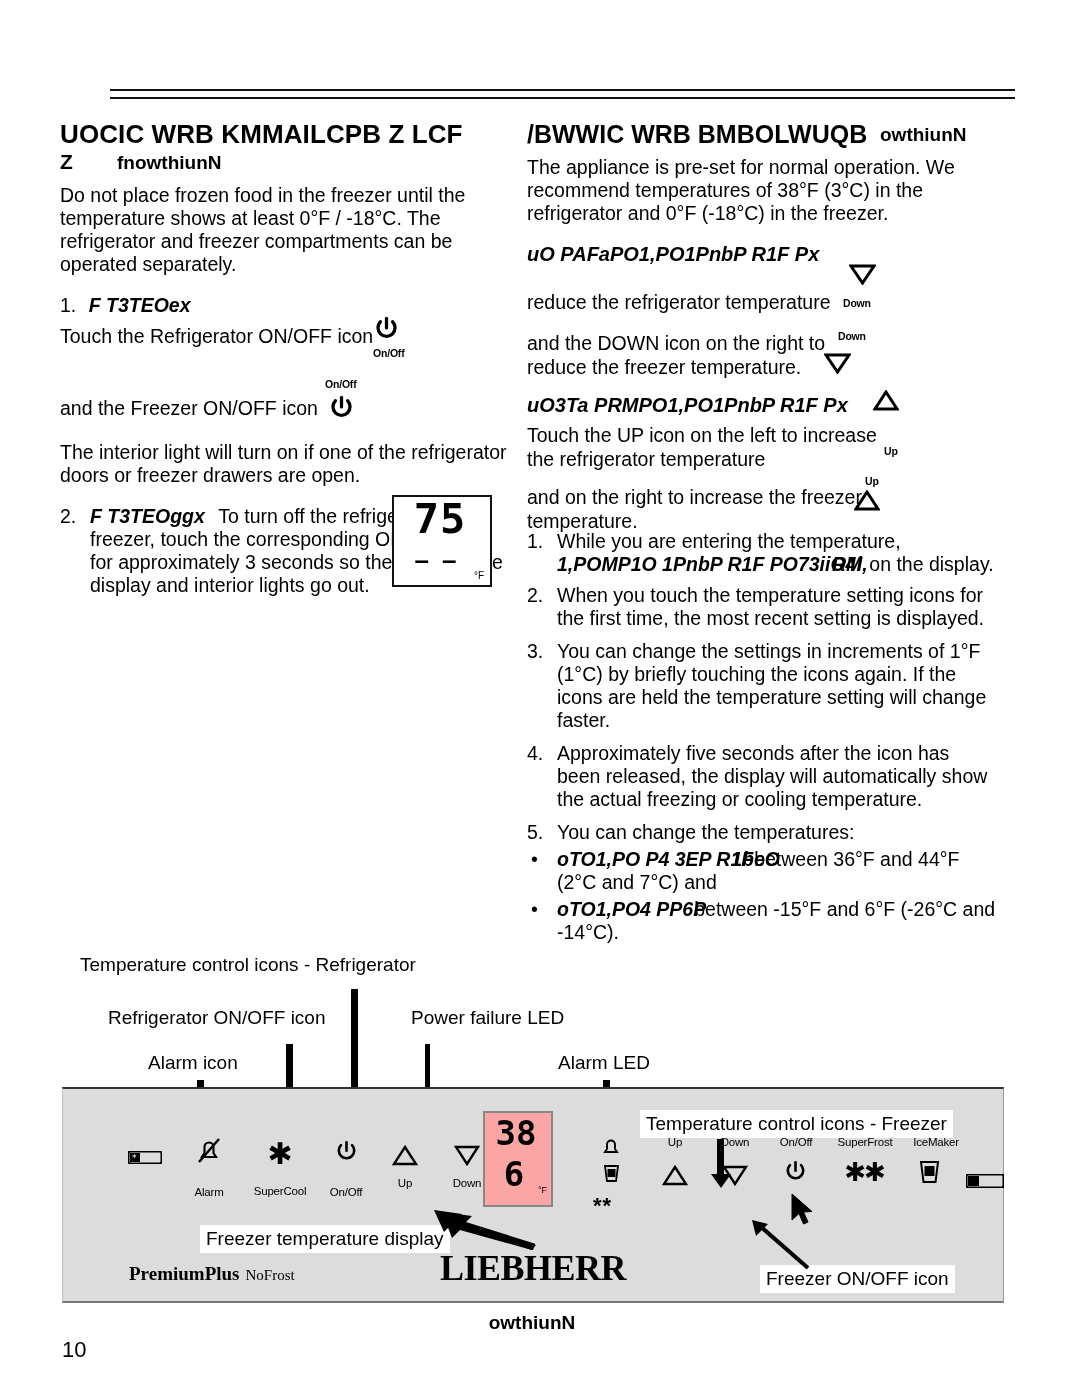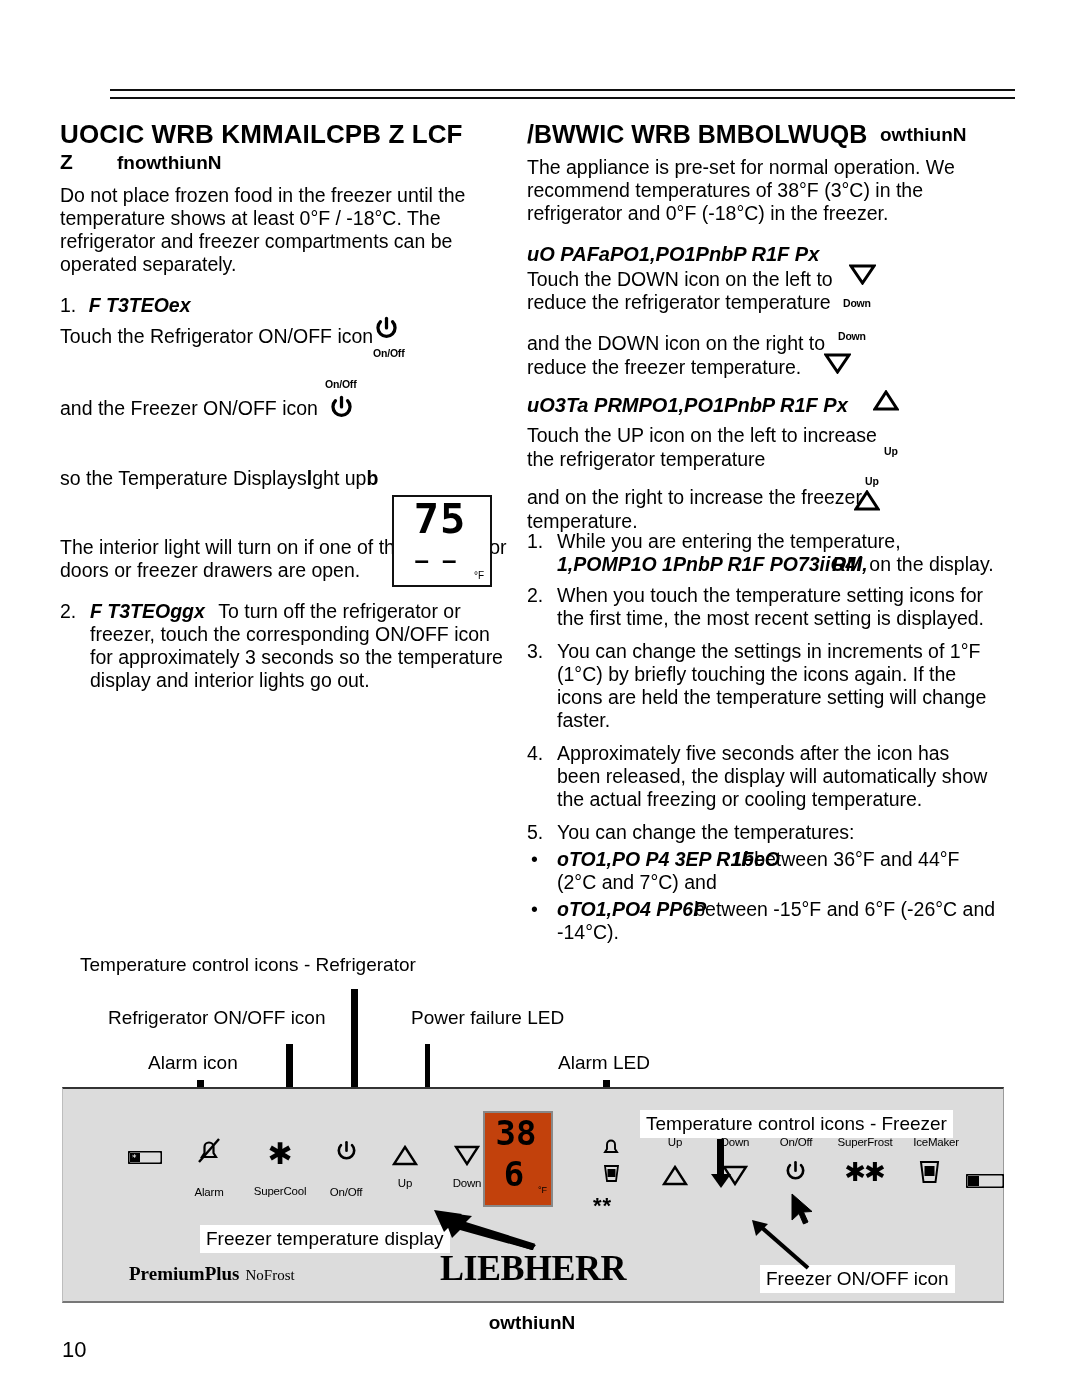--- a/index.html
+++ b/index.html
@@ -82,21 +82,21 @@
     background:#dcdcdc;border-top:2px solid #333;border-bottom:2px solid #777;
     border-left:1px solid #bdbdbd;border-right:1px solid #9a9a9a;
   }
   .ic{position:absolute;text-align:center;}
   .ic .g{font-size:28px;line-height:1;}
   .ic .lb{font-size:11.5px;line-height:1;margin-top:17px;letter-spacing:-.2px;}
 
   
   .lcd-panel{
     position:absolute;left:420px;top:22px;width:66px;height:92px;
-    border:2px solid #888;background:#c2410c;
+    border:2px solid #888;background:#fca5a5;
   }
   .lcd-panel .n1{
     position:absolute;left:0;right:4px;top:3px;text-align:center;
     font-size:34px;line-height:1;font-family:"DejaVu Sans Mono",monospace;font-weight:bold;
   }
   .lcd-panel .n2{
     position:absolute;left:0;right:8px;top:44px;text-align:center;
     font-size:34px;line-height:1;font-family:"DejaVu Sans Mono",monospace;font-weight:bold;
   }
   .lcd-panel .u{position:absolute;right:4px;bottom:10px;font-size:9px;}
@@ -162,23 +162,20 @@
         <span class="minilabel" style="position:absolute;left:265px;top:0px;">On/Off</span>
         <span style="position:absolute;left:0;top:18px;">and the Freezer ON/OFF icon</span>
         <span class="pwr" style="position:absolute;left:268px;top:16px;">
           <svg width="27" height="27" viewBox="0 0 24 24">
             <path d="M12 2.2 v8.4" stroke="#000" stroke-width="2.9" stroke-linecap="round" fill="none"></path>
             <path d="M6.6 5.1 A7.6 7.6 0 1 0 17.4 5.1" stroke="#000" stroke-width="2.9" fill="none" stroke-linecap="round"></path>
           </svg>
         </span>
       </div>
 
-      <div style="position:relative;height:95px;">
-        <span style="position:absolute;left:0;top:32px;white-space:nowrap;"><span>so the Temperature Displays</span><b>l</b><span>ght up</span><b>b</b></span>
-      </div>
     </div>
 
     <p class="body" style="margin-top:6px;">The interior light will turn on if one of the refrigerator doors or freezer drawers are open.</p>
 
     <div class="li">
       <span class="num">2.</span>
       <b><i>F T3TEOggx</i></b>
       <span style="margin-left:8px;">To turn off the refrigerator or freezer, touch the corresponding ON/OFF icon for approximately 3 seconds so the temperature display and interior lights go out.</span>
     </div>
   </div>
@@ -194,21 +191,20 @@
     <div class="head-overlap">
       <span class="a">/BWWIC WRB BMBOLWUQB</span>
       <span class="b">owthiunN</span>
     </div>
 
     <p class="body">The appliance is pre-set for normal operation. We recommend temperatures of 38°F (3°C) in the refrigerator and 0°F (-18°C) in the freezer.</p>
 
     <h3 class="it">uO PAFaPO1,PO1PnbP R1F Px</h3>
 
     <div style="position:relative;font-size:19.5px;line-height:1.18;height:128px;">
-      <span style="position:absolute;left:0;top:2px;">Touch the DOWN icon on the left to</span>
       <span style="position:absolute;left:322px;top:-2px;">
         <svg width="27" height="21" viewBox="0 0 27 21">
             <path d="M2 2 L25 2 L13.5 19 Z" fill="none" stroke="#000" stroke-width="3"></path>
           </svg>
       </span>
       <span style="position:absolute;left:0;top:25px;">reduce the refrigerator temperature</span>
       <span class="minilabel" style="position:absolute;left:316px;top:32px;">Down</span>
 
       <span style="position:absolute;left:0;top:66px;">and the DOWN icon on the right to</span>
       <span class="minilabel" style="position:absolute;left:311px;top:65px;">Down</span>

